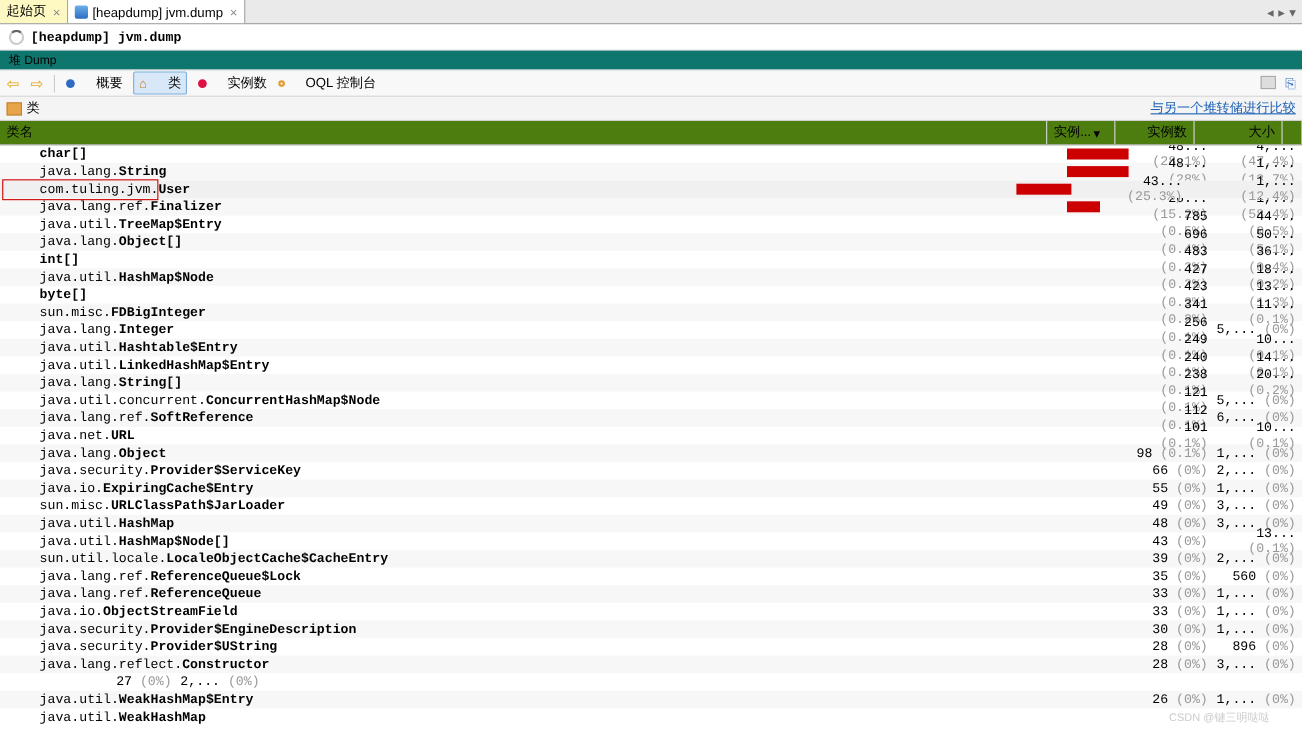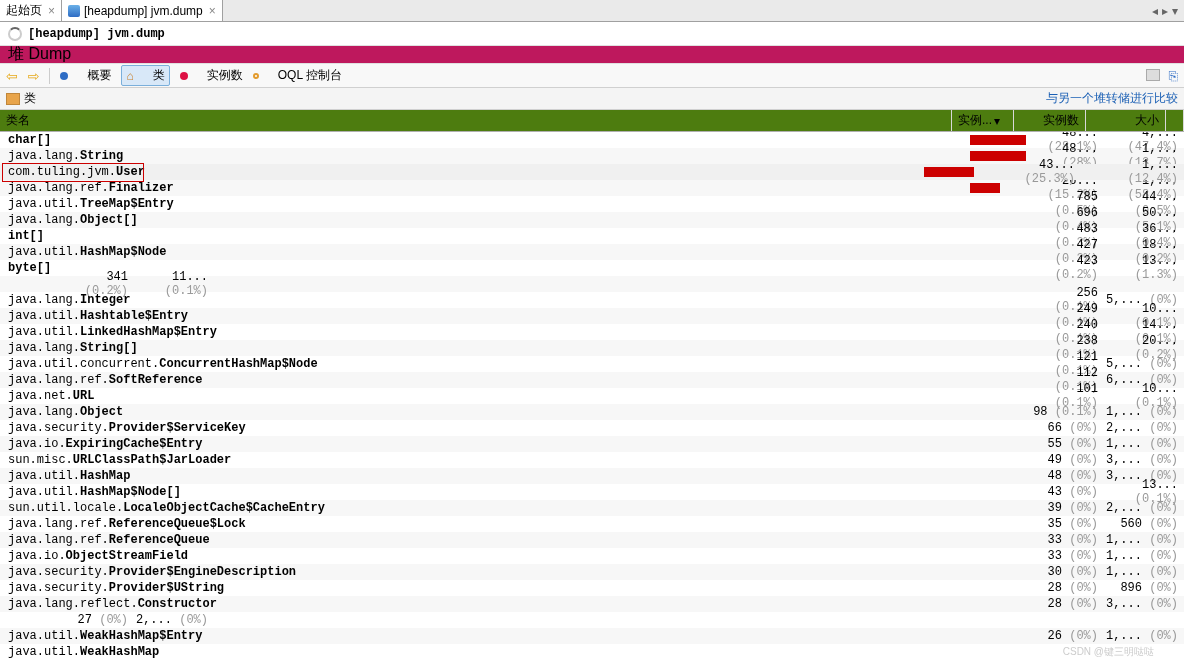--- a/index.html
+++ b/index.html
@@ -1,47 +1,47 @@
 <!DOCTYPE html>
 <html><head>
 <meta charset="utf-8">
 <style>
 * { box-sizing: border-box; margin: 0; padding: 0; }
 body { font-family: "Microsoft YaHei", "SimSun", Arial, sans-serif; font-size: 12px; background: #fff; color: #000; overflow: hidden; }
 .tab-bar { height: 22px; background: #eaeaea; border-bottom: 1px solid #a0a0a0; display: flex; align-items: stretch; position: relative; }
-.tab { display: flex; align-items: center; padding: 0 6px; border-right: 1px solid #a0a0a0; background: #ffffff; cursor: pointer; gap: 4px; }
+.tab { display: flex; align-items: center; padding: 0 6px; border-right: 1px solid #a0a0a0; background: #fef9c3; cursor: pointer; gap: 4px; }
 .tab.active { background: #fff; }
 .tab .close { color: #888; cursor: pointer; margin-left: 2px; }
 .tab-extras { margin-left: auto; display: flex; align-items: center; gap: 4px; padding-right: 6px; }
 .tab-extras span { color: #666; cursor: pointer; }
 .title-row { height: 24px; display: flex; align-items: center; padding: 0 8px; border-bottom: 1px solid #e0e0e0; font-weight: bold; }
 .title-row .spinner { width: 14px; height: 14px; border: 2px solid #ccc; border-top-color: #666; border-radius: 50%; margin-right: 6px; }
-.sub-row { height: 18px; display: flex; align-items: center; padding: 0 8px; font-size: 16px; background: #be185d; border-bottom: 1px solid #e0e0e0; }
+.sub-row { height: 18px; display: flex; align-items: center; padding: 0 8px; font-size: 11px; background: #0f766e; border-bottom: 1px solid #e0e0e0; }
 .toolbar { height: 24px; display: flex; align-items: center; padding: 0 6px; gap: 10px; border-bottom: 1px solid #d0d0d0; background: #f8f8f8; }
 .toolbar .nav-btn { color: #e6a817; font-size: 14px; cursor: pointer; }
 .toolbar .sep { width: 1px; height: 16px; background: #ccc; }
 .toolbar .item { display: flex; align-items: center; gap: 19px; cursor: pointer; }
 .toolbar .item.selected { background: #d8e8f8; border: 1px solid #7aafdb; padding: 1px 4px; border-radius: 2px; }
 .toolbar .dot { width: 8px; height: 8px; border-radius: 50%; display: inline-block; }
 .toolbar .dot.blue { background: #2e6cc4; }
 .toolbar .dot.orange-ring { background: #fff; border: 2px solid #e39b2d; width: 6px; height: 6px; }
 .toolbar .dot.red { background: #d14; }
 .toolbar .house { color: #c97f2a; }
 .section-hdr { height: 22px; display: flex; align-items: center; padding: 0 6px; border-bottom: 1px solid #d0d0d0; background: #f4f4f4; position: relative; }
 .section-hdr .icon { width: 14px; height: 12px; background: #e8a44a; border: 1px solid #c0863a; margin-right: 4px; }
-.section-hdr .link { margin-left: auto; color: #1a5fb4; cursor: pointer; }
+.section-hdr .link { margin-left: auto; color: #1a5fb4; text-decoration: underline; cursor: pointer; }
 .table-header { height: 22px; display: flex; align-items: stretch; border-bottom: 1px solid #b0b0b0; background: #4d7c0f; }
 .table-header .col { display: flex; align-items: center; padding: 0 6px; border-right: 1px solid #d8d8d8; font-size: 12px; }
 .col-name { flex: 1; }
 .col-bar { width: 62px; }
 .col-inst { width: 72px; text-align: right; justify-content: flex-end; }
 .col-size { width: 80px; text-align: left; justify-content: flex-end; font-family: Liberation Mono, monospace; }
 .col-scroll { width: 18px; border-right: none; }
 .table-body { height: calc(667px - 22px - 24px - 18px - 24px - 22px - 22px); overflow-y: scroll; }
-.row { height: 16px; display: flex; align-items: center; font-family: "Courier New", monospace; font-size: 12px; }
+.row { height: 16px; display: flex; align-items: center; font-family: "Courier New", monospace; font-size: 12px; padding-left: 28px; }
 .row:nth-child(even) { background: #f7f7f7; }
 .row.highlighted { background: #f0f0f0; gap: 23px; }
 .row .cell-name { flex: 1; padding-left: 8px; white-space: nowrap; overflow: hidden; }
 .row .pkg { font-weight: normal; }
 .row .cls { font-weight: bold; }
 .row .cell-bar { width: 62px; display: flex; align-items: center; }
 .row .bar { height: 10px; background: #cc0000; }
 .row .cell-inst { width: 72px; text-align: right; padding-right: 6px; }
 .row .cell-size { width: 80px; text-align: right; padding-right: 6px; }
 .row .pct { color: #999; }
@@ -186,20 +186,21 @@
       <div class="cell-inst">427 <span class="pct">(0.2%)</span></div>
       <div class="cell-size">18... <span class="pct">(0.2%)</span></div>
     </div>
     <div class="row">
       <div class="cell-name"><span class="pkg"></span><span class="cls">byte[]</span></div>
       <div class="cell-bar"></div>
       <div class="cell-inst">423 <span class="pct">(0.2%)</span></div>
       <div class="cell-size">13... <span class="pct">(1.3%)</span></div>
     </div>
     <div class="row">
+      <div class="cell-name"><span class="pkg">sun.misc.</span><span class="cls">FDBigInteger</span></div>
       <div class="cell-bar"></div>
       <div class="cell-inst">341 <span class="pct">(0.2%)</span></div>
       <div class="cell-size">11... <span class="pct">(0.1%)</span></div>
     </div>
     <div class="row">
       <div class="cell-name"><span class="pkg">java.lang.</span><span class="cls">Integer</span></div>
       <div class="cell-bar"></div>
       <div class="cell-inst">256 <span class="pct">(0.1%)</span></div>
       <div class="cell-size">5,... <span class="pct">(0%)</span></div>
     </div>

